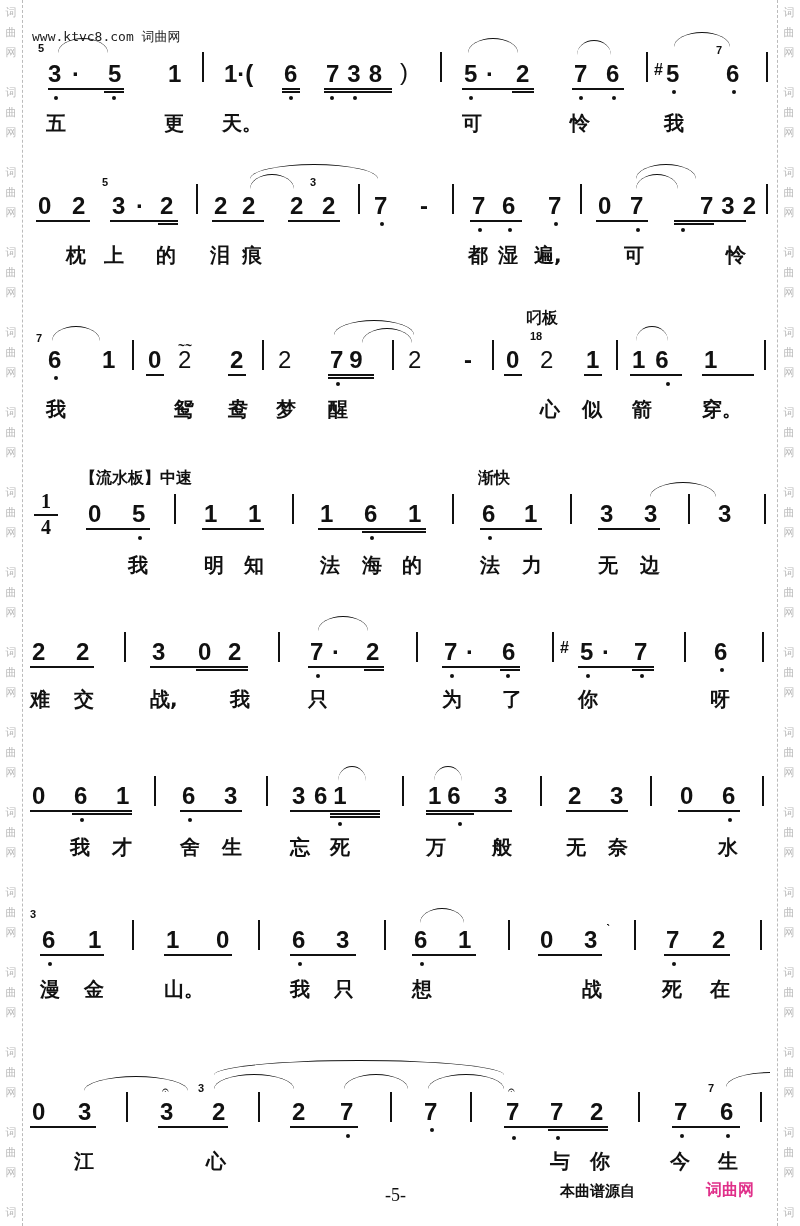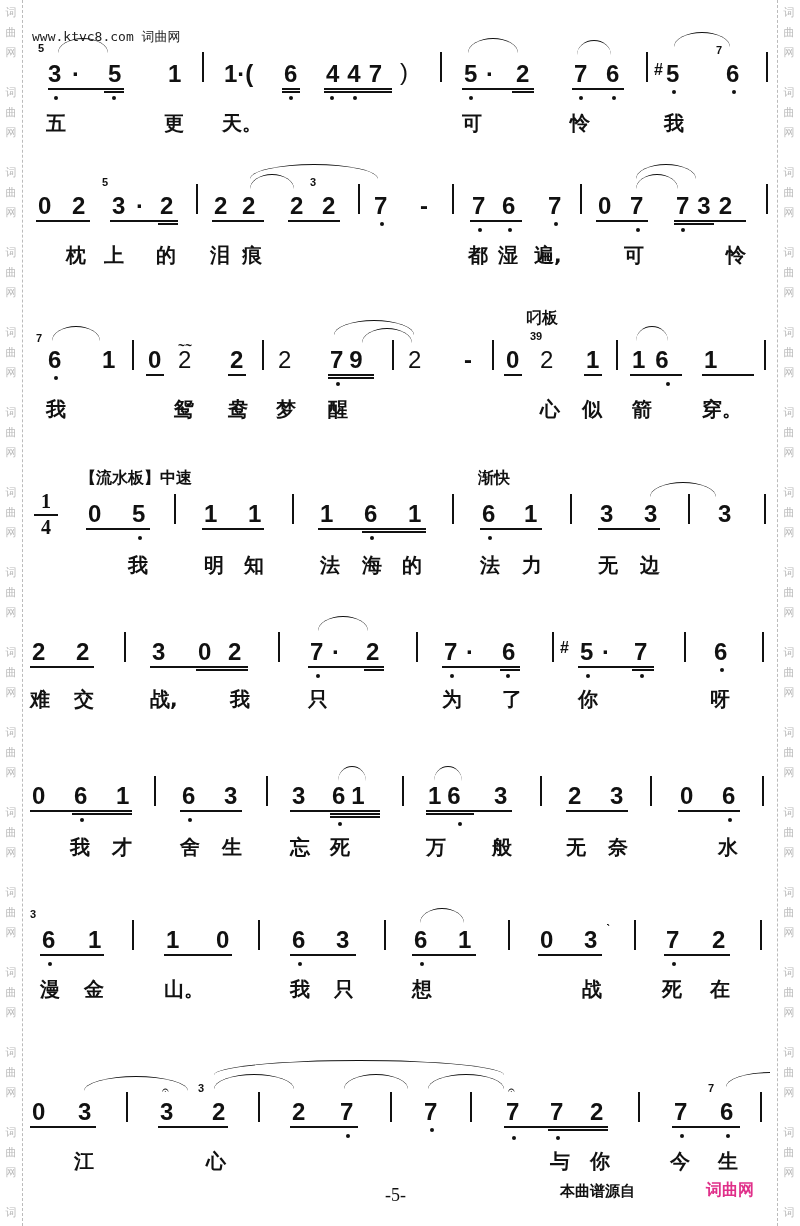--- a/index.html
+++ b/index.html
@@ -142,21 +142,21 @@
   <div class="ul" style="left:76px;top:51px;width:20px"></div>
   <div class="dot" style="left:26px;top:56px"></div>
   <div class="dot" style="left:84px;top:56px"></div>
   <span class="tok" style="left:140px;top:22px">1</span>
   <div class="bar" style="left:174px;top:12px"></div>
   <span class="tok" style="left:196px;top:22px">1·(</span>
   <span class="tok" style="left:256px;top:22px">6</span>
   <div class="ul" style="left:254px;top:48px;width:18px"></div>
   <div class="ul" style="left:254px;top:51px;width:18px"></div>
   <div class="dot" style="left:261px;top:56px"></div>
-  <span class="tok" style="left:298px;top:22px;letter-spacing:8px">447</span>
+  <span class="tok" style="left:298px;top:22px;letter-spacing:8px">738</span>
   <div class="ul" style="left:296px;top:48px;width:68px"></div>
   <div class="ul" style="left:296px;top:51px;width:68px"></div>
   <div class="dot" style="left:302px;top:56px"></div>
   <div class="dot" style="left:325px;top:56px"></div>
   <span class="tok" style="left:372px;top:20px;font-weight:normal">)</span>
   <div class="bar" style="left:412px;top:12px"></div>
   <div class="slur" style="left:440px;top:-2px;width:50px"></div>
   <span class="tok" style="left:436px;top:22px">5</span>
   <span class="tok" style="left:458px;top:22px">·</span>
   <span class="tok" style="left:488px;top:22px">2</span>
@@ -218,21 +218,21 @@
   <div class="dot" style="left:480px;top:56px"></div>
   <span class="tok" style="left:520px;top:22px">7</span>
   <div class="dot" style="left:526px;top:50px"></div>
   <div class="bar" style="left:552px;top:12px"></div>
   <span class="tok" style="left:570px;top:22px">0</span>
   <span class="tok" style="left:602px;top:22px">7</span>
   <div class="ul" style="left:568px;top:48px;width:52px"></div>
   <div class="dot" style="left:608px;top:56px"></div>
   <div class="slur" style="left:608px;top:-8px;width:60px"></div>
   <div class="slur" style="left:608px;top:2px;width:42px"></div>
-  <span class="tok" style="left:648px;top:22px;letter-spacing:8px">732</span>
+  <span class="tok" style="left:672px;top:22px;letter-spacing:8px">732</span>
   <div class="ul" style="left:646px;top:48px;width:72px"></div>
   <div class="ul" style="left:646px;top:51px;width:40px"></div>
   <div class="dot" style="left:653px;top:56px"></div>
   <div class="bar" style="left:738px;top:12px"></div>
   <span class="lyr" style="left:38px;top:70px">枕</span>
   <span class="lyr" style="left:76px;top:70px">上</span>
   <span class="lyr" style="left:128px;top:70px">的</span>
   <span class="lyr" style="left:182px;top:70px">泪</span>
   <span class="lyr" style="left:214px;top:70px">痕</span>
   <span class="lyr" style="left:440px;top:70px">都</span>
@@ -263,21 +263,21 @@
   <span class="tok" style="left:302px;top:28px;letter-spacing:6px">79</span>
   <div class="ul" style="left:300px;top:54px;width:46px"></div>
   <div class="ul" style="left:300px;top:57px;width:46px"></div>
   <div class="dot" style="left:308px;top:62px"></div>
   <div class="bar" style="left:364px;top:20px"></div>
   <span class="tok" style="left:380px;top:28px;font-weight:normal">2</span>
   <span class="tok" style="left:436px;top:28px">-</span>
   <div class="bar" style="left:464px;top:20px"></div>
   <span class="tok" style="left:478px;top:28px">0</span>
   <div class="ul" style="left:476px;top:54px;width:18px"></div>
-  <span class="grace" style="left:502px;top:10px">39</span>
+  <span class="grace" style="left:502px;top:10px">18</span>
   <span class="tok" style="left:512px;top:28px;font-weight:normal">2</span>
   <span class="tok" style="left:558px;top:28px">1</span>
   <div class="ul" style="left:556px;top:54px;width:18px"></div>
   <div class="bar" style="left:588px;top:20px"></div>
   <div class="slur" style="left:608px;top:6px;width:32px"></div>
   <span class="tok" style="left:604px;top:28px;letter-spacing:10px">16</span>
   <div class="ul" style="left:602px;top:54px;width:52px"></div>
   <div class="dot" style="left:638px;top:62px"></div>
   <span class="tok" style="left:676px;top:28px;letter-spacing:10px">1</span>
   <div class="ul" style="left:674px;top:54px;width:52px"></div>
@@ -397,21 +397,21 @@
   <div class="ul" style="left:44px;top:51px;width:60px"></div>
   <div class="dot" style="left:52px;top:56px"></div>
   <div class="bar" style="left:126px;top:14px"></div>
   <span class="tok" style="left:154px;top:22px">6</span>
   <span class="tok" style="left:196px;top:22px">3</span>
   <div class="ul" style="left:152px;top:48px;width:62px"></div>
   <div class="dot" style="left:160px;top:56px"></div>
   <div class="bar" style="left:238px;top:14px"></div>
   <span class="tok" style="left:264px;top:22px">3</span>
   <div class="slur" style="left:310px;top:4px;width:28px"></div>
-  <span class="tok" style="left:304px;top:22px;letter-spacing:6px">61</span>
+  <span class="tok" style="left:286px;top:22px;letter-spacing:6px">61</span>
   <div class="ul" style="left:262px;top:48px;width:90px"></div>
   <div class="ul" style="left:302px;top:51px;width:50px"></div>
   <div class="ul" style="left:302px;top:54px;width:50px"></div>
   <div class="dot" style="left:310px;top:60px"></div>
   <div class="bar" style="left:374px;top:14px"></div>
   <div class="slur" style="left:406px;top:4px;width:28px"></div>
   <span class="tok" style="left:400px;top:22px;letter-spacing:6px">16</span>
   <span class="tok" style="left:466px;top:22px">3</span>
   <div class="ul" style="left:398px;top:48px;width:86px"></div>
   <div class="ul" style="left:398px;top:51px;width:48px"></div>

